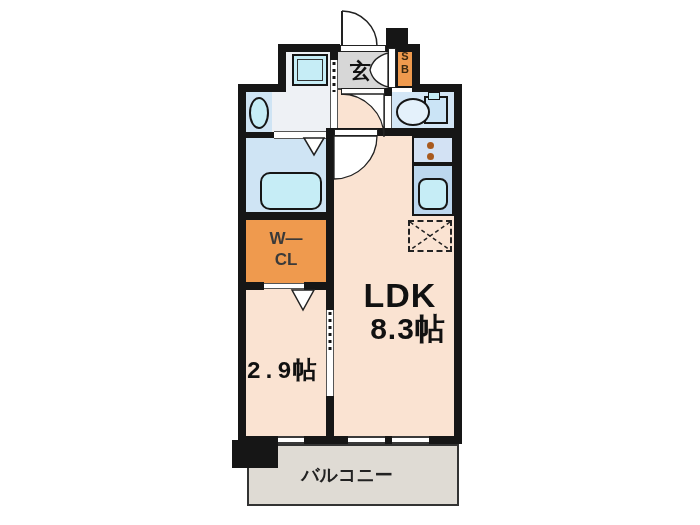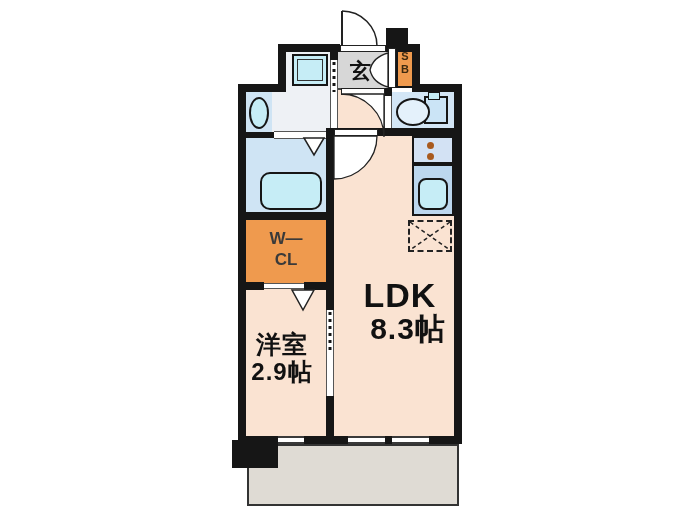--- a/index.html
+++ b/index.html
@@ -141,17 +141,17 @@
   </div>
 
   <div class="abs txt" style="left:246px;top:228px;width:80px;font-size:17px;line-height:21px;font-weight:bold;color:#3a3a3a;">
     <span style="display:block;">W—</span>
     <span style="display:block;">CL</span>
   </div>
 
   <div class="abs txt lbl-big" style="left:334px;top:276px;width:132px;font-size:34px;line-height:38px;">LDK</div>
   <div class="abs txt lbl-big" style="left:334px;top:312px;width:120px;font-size:30px;line-height:34px;padding-left:28px;">8.3帖</div>
 
-  <div class="abs txt lbl-big" style="left:242px;top:330px;width:80px;font-size:25px;line-height:28px;">洋室</div>
-  <div class="abs txt lbl-big" style="left:242px;top:358px;width:80px;font-size:24px;line-height:27px;">2.9帖</div>
+  <div class="abs txt lbl-big" style="left:242px;top:358px;width:80px;font-size:24px;line-height:27px;font-family:Liberation Mono, monospace;">2.9帖</div>
 
+  <div class="abs txt" style="left:240px;top:464px;width:214px;font-size:18px;line-height:22px;font-weight:bold;color:#222;">バルコニー</div>
 
 </div>
 
 </body></html>

